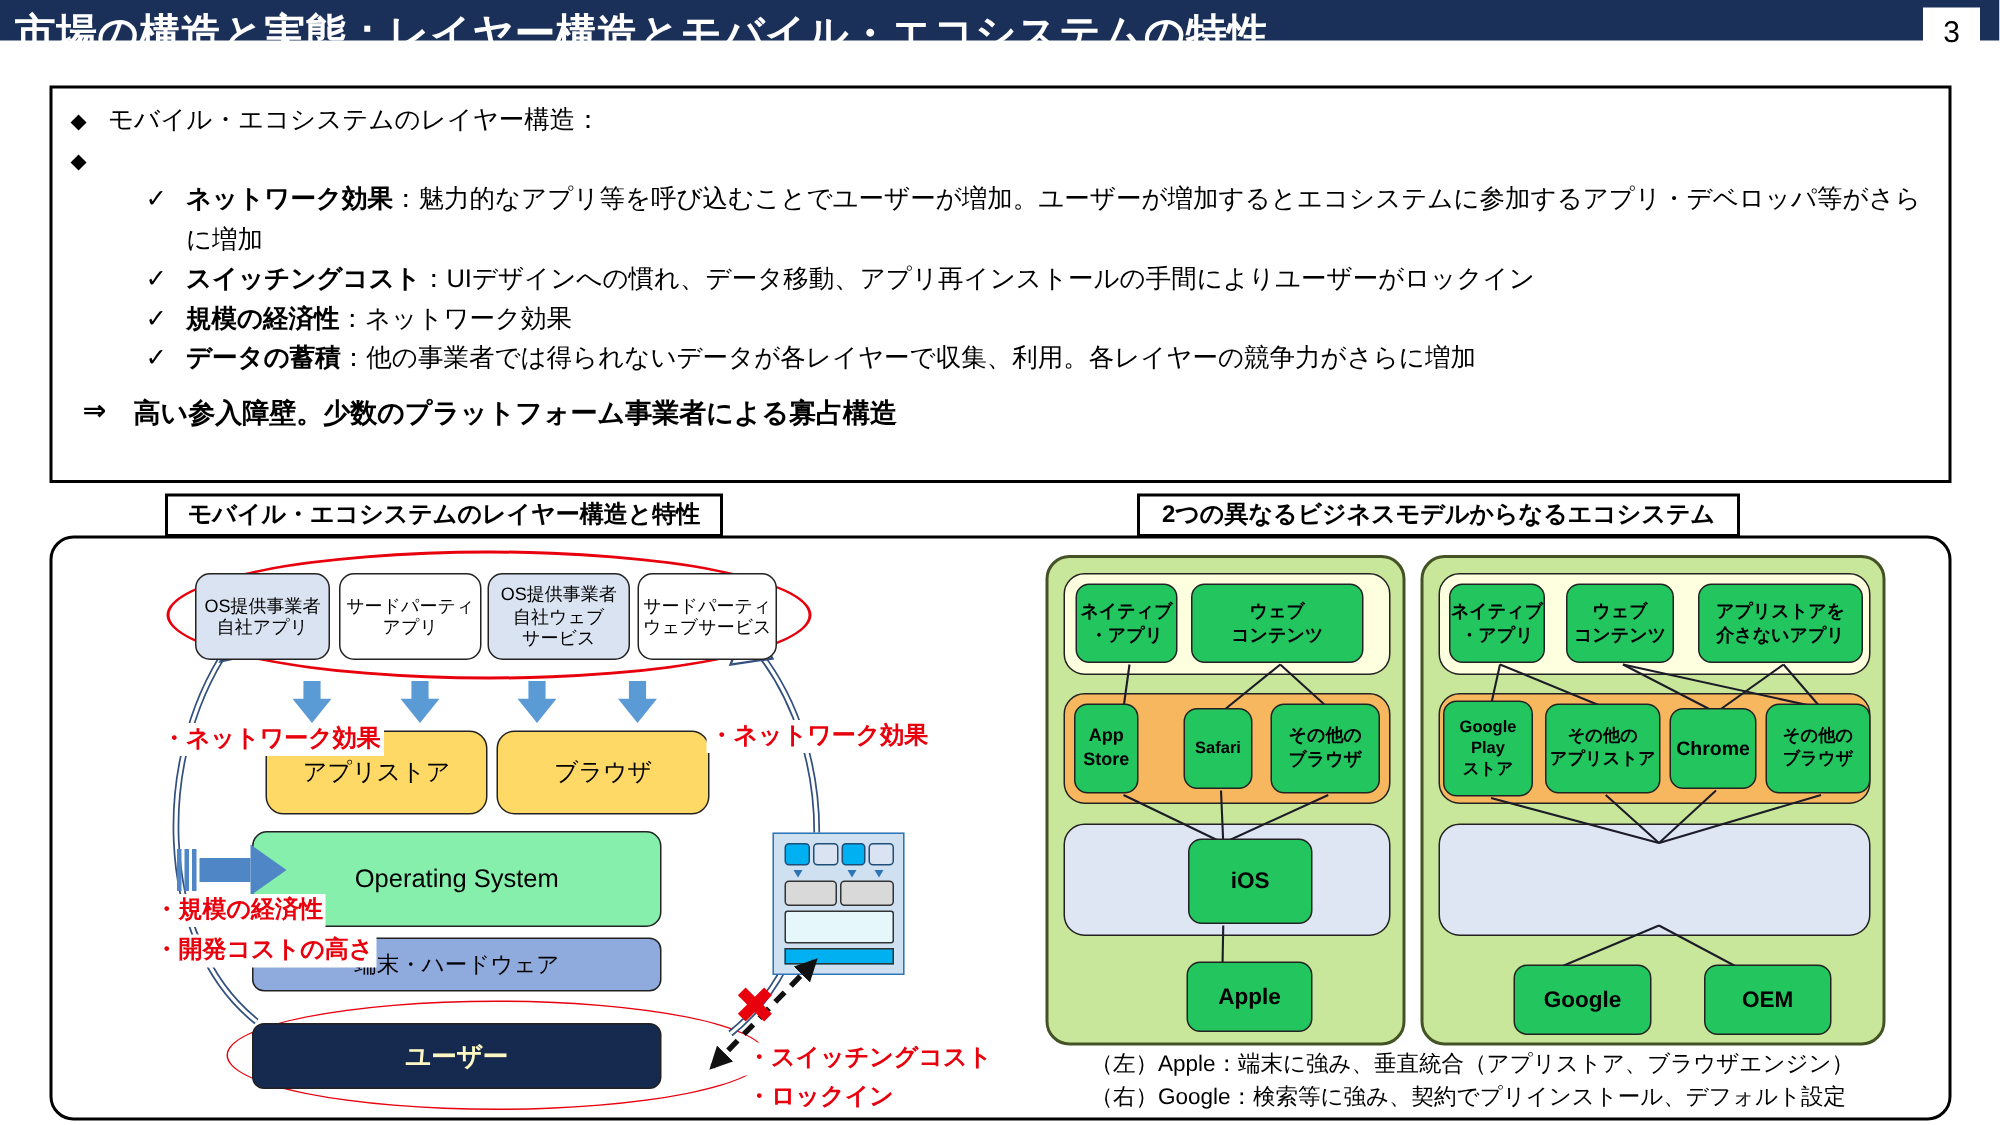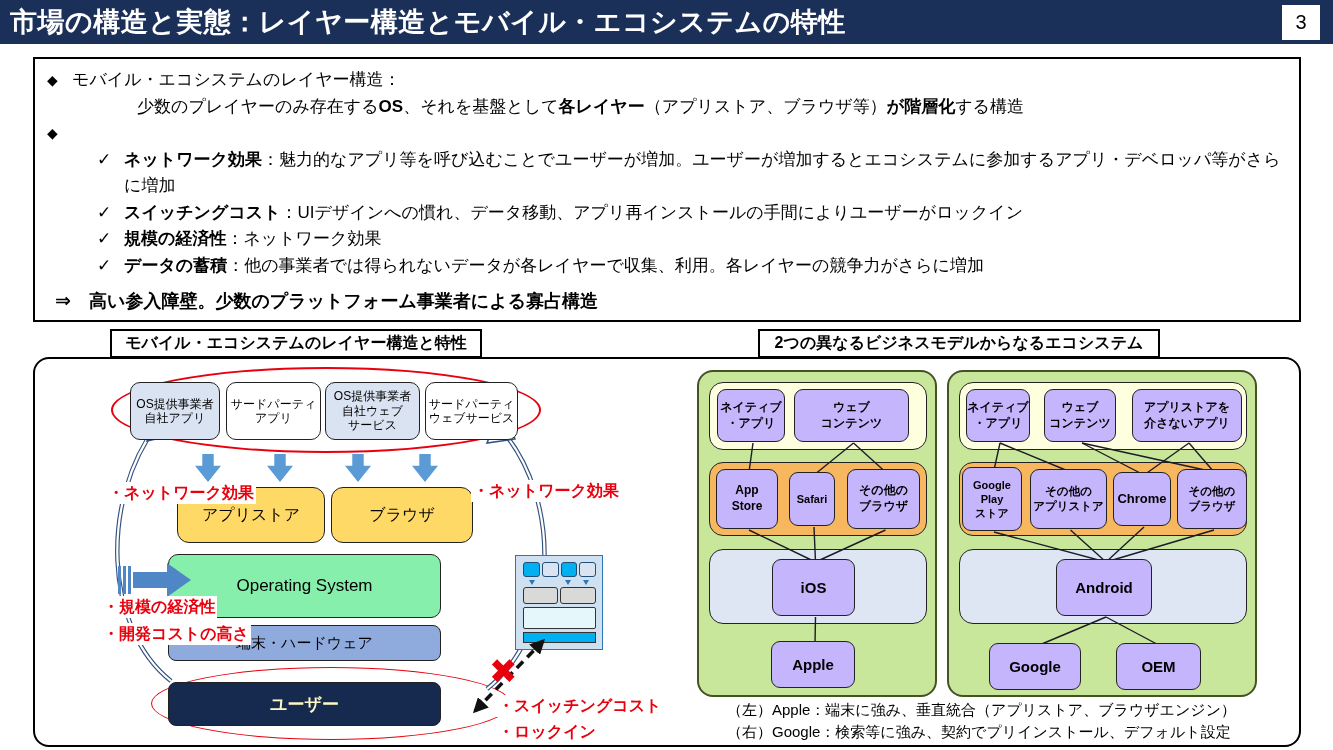--- a/index.html
+++ b/index.html
@@ -1,20 +1,20 @@
 <!DOCTYPE html>
 <html><head>
 <meta charset="utf-8">
 <style>
   html,body{margin:0;padding:0;background:#fff;}
   body{width:1333px;height:750px;overflow:hidden;font-family:"Liberation Sans","DejaVu Sans",sans-serif;color:#000;position:relative;}
   .slide{position:absolute;inset:0;}
 
   
-  .titlebar{position:absolute;left:0;top:0;width:1333px;height:44px;background:#1a3059;}
+  .titlebar{position:absolute;left:0;top:0;width:1333px;height:27px;background:#1a3059;}
   .titlebar .title{position:absolute;left:10px;top:0;height:44px;line-height:44px;color:#fff;font-weight:bold;font-size:27px;letter-spacing:.5px;white-space:nowrap;}
   .pagenum{position:absolute;right:13px;top:5px;width:38px;height:35px;background:#fff;color:#000;font-size:20px;display:flex;align-items:center;justify-content:center;}
 
   
   .summary{position:absolute;left:33px;top:57px;width:1268px;height:265px;background:#fff;border:2.5px solid #000;box-sizing:border-box;padding:8px 12px;}
   .sline{display:flex;align-items:flex-start;font-size:17px;line-height:26.5px;}
   .sline .marker{flex:0 0 auto;}
   .sline.bullet .marker{width:25px;font-size:14px;}
   .sline.indent{padding-left:90px;}
   .sline.indent .marker{width:0;}
@@ -63,43 +63,39 @@
 
   
   .card{position:absolute;top:11px;height:327px;background:#c9e79b;border:2px solid #445325;border-radius:16px;box-sizing:border-box;}
   .card-ios{left:662px;width:240px;}
   .card-android{left:912px;width:310px;}
   .band{position:absolute;border:1.6px solid #222;border-radius:14px;box-sizing:border-box;z-index:0;}
   .band.content{background:#feffdf;}
   .band.gateway{background:#f6b75f;}
   .band.osband{background:#dde6f2;}
   .card svg{position:absolute;left:0;top:0;z-index:1;pointer-events:none;}
-  .node{position:absolute;background:#c4b5fd;border:1.6px solid #222;border-radius:9px;display:flex;align-items:center;justify-content:center;text-align:center;font-weight:bold;font-size:12px;line-height:1.3;white-space:pre-line;z-index:2;box-sizing:border-box;}
-  .node.big{font-size:15px;}
+  .node{position:absolute;background:#22c55e;border:1.6px solid #222;border-radius:9px;display:flex;align-items:center;justify-content:center;text-align:center;font-weight:bold;font-size:12px;line-height:1.3;white-space:pre-line;z-index:2;box-sizing:border-box;}
+  .node.big{font-size:15px;margin-left:20px;}
   .caption{position:absolute;left:672px;top:340px;font-size:15px;line-height:22px;z-index:2;margin-left:20px;}
 </style>
 </head>
 <body>
 
 <div class="slide">
 
   <header class="titlebar">
     <div class="title">市場の構造と実態：レイヤー構造とモバイル・エコシステムの特性</div>
     <div class="pagenum">3</div>
   </header>
 
   <section class="summary">
     <div>
         <div class="sline bullet">
           <span class="marker">◆</span>
           <span><span>モバイル・エコシステムのレイヤー構造：</span></span>
-        </div>
-        <div class="sline indent">
-          <span class="marker"></span>
-          <span><span>少数のプレイヤーのみ存在する</span><b>OS</b><span>、それを基盤として</span><b>各レイヤー</b><span>（アプリストア、ブラウザ等）</span><b>が階層化</b><span>する構造</span></span>
         </div>
         <div class="sline bullet">
           <span class="marker">◆</span>
         </div>
         <div class="sline check">
           <span class="marker">✓</span>
           <span><b>ネットワーク効果</b><span>：魅力的なアプリ等を呼び込むことでユーザーが増加。ユーザーが増加するとエコシステムに参加するアプリ・デベロッパ等がさらに増加</span></span>
         </div>
         <div class="sline check">
           <span class="marker">✓</span>
@@ -218,21 +214,21 @@
           <line x1="154.5" y1="71" x2="186.5" y2="100" stroke="#1c1c28" stroke-width="1.4"></line>
           <line x1="50" y1="158" x2="116.5" y2="190" stroke="#1c1c28" stroke-width="1.4"></line>
           <line x1="115" y1="155" x2="116.5" y2="190" stroke="#1c1c28" stroke-width="1.4"></line>
           <line x1="186.5" y1="158" x2="116.5" y2="190" stroke="#1c1c28" stroke-width="1.4"></line>
           <line x1="116.5" y1="245" x2="116" y2="272" stroke="#1c1c28" stroke-width="1.4"></line>
         </svg>
       <div class="node" style="left:18px;top:17px;width:68px;height:53px;">ネイティブ
 ・アプリ</div>
       <div class="node" style="left:95px;top:17px;width:115px;height:53px;">ウェブ
 コンテンツ</div>
-      <div class="node" style="left:17px;top:97px;width:62px;height:60px;">App
+      <div class="node" style="left:17px;top:97px;width:43px;height:60px;">App
 Store</div>
       <div class="node" style="left:90px;top:100px;width:46px;height:54px;font-size:11px;">Safari</div>
       <div class="node" style="left:148px;top:97px;width:73px;height:60px;">その他の
 ブラウザ</div>
       <div class="node big" style="left:73px;top:187px;width:83px;height:57px;">iOS</div>
       <div class="node big" style="left:72px;top:269px;width:84px;height:47px;">Apple</div>
     </div>
 
     <div class="card card-android">
       <div class="band content" style="left:10px;top:10px;width:288px;height:68px;"></div>
@@ -259,21 +255,20 @@
       <div class="node" style="left:183px;top:17px;width:110px;height:53px;">アプリストアを
 介さないアプリ</div>
       <div class="node" style="left:13px;top:95px;width:60px;height:64px;font-size:11px;">Google
 Play
 ストア</div>
       <div class="node" style="left:81px;top:97px;width:77px;height:60px;font-size:11.5px;">その他の
 アプリストア</div>
       <div class="node" style="left:164px;top:100px;width:58px;height:54px;font-size:13px;">Chrome</div>
       <div class="node" style="left:228px;top:97px;width:70px;height:60px;font-size:11.5px;">その他の
 ブラウザ</div>
-      <div class="node big" style="left:107px;top:187px;width:96px;height:57px;">Android</div>
       <div class="node big" style="left:40px;top:271px;width:92px;height:47px;">Google</div>
       <div class="node big" style="left:167px;top:271px;width:85px;height:47px;">OEM</div>
     </div>
 
     <div class="caption">
       <div>（左）Apple：端末に強み、垂直統合（アプリストア、ブラウザエンジン）</div>
       <div>（右）Google：検索等に強み、契約でプリインストール、デフォルト設定</div>
     </div>
 
   </div>

